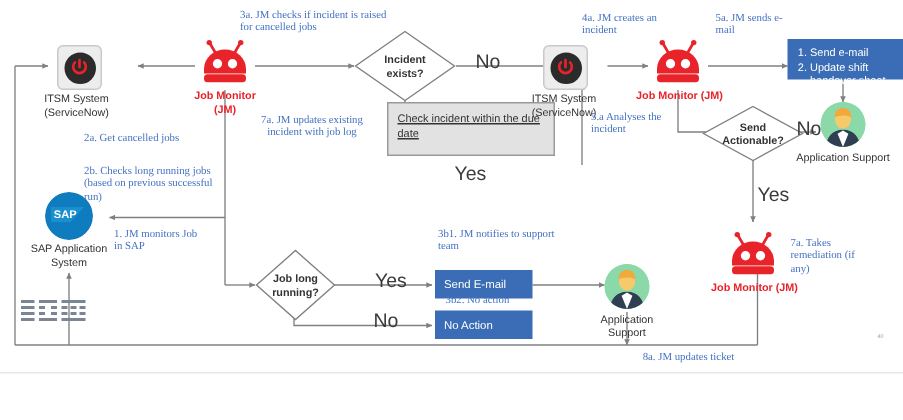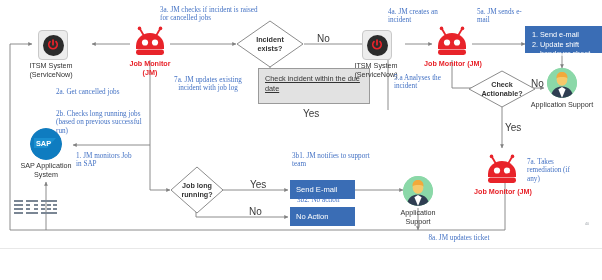--- a/index.html
+++ b/index.html
@@ -7,21 +7,21 @@
     font-family:"Liberation Sans", sans-serif;
     width:602px;height:280px;overflow:hidden;position:relative;
     color:#404040;
   }
   #canvas{position:absolute;left:0;top:0;width:602px;height:280px;}
   .lbl{position:absolute;line-height:1.18;}
 
   
   .ann{color:#4472C4;font-size:7.2px;font-family:Liberation Serif, serif;}
   
-  .edge-lbl{color:#3a3a3a;font-size:10px;}
+  .edge-lbl{color:#3a3a3a;font-size:13px;}
   
   .cap{color:#333333;font-size:7.2px;text-align:center;line-height:1.2;}
   
   .cap-red{color:#E8232A;font-size:7.2px;text-align:center;line-height:1.2;font-weight:600;}
 
   
   .diamond{position:absolute;}
   .diamond svg{display:block;}
   .diamond .dtxt{
     position:absolute;left:0;top:0;width:100%;height:100%;
@@ -213,21 +213,21 @@
     <li>Send e-mail</li>
     <li>Update shift handover sheet</li>
   </ol>
 </div>
 
 <div class="diamond" style="left:468px;top:70px;width:68px;height:38px;">
   <svg width="68" height="38" viewBox="0 0 68 38">
     <polygon points="34,1 67,19 34,37 1,19" fill="#ffffff" stroke="#7f7f7f" stroke-width="0.9"></polygon>
   </svg>
   <div class="dtxt">
-    <span>Check</span>
+    <span>Send</span>
     <span>Actionable?</span>
   </div>
 </div>
 
 <div class="person" style="left:547px;top:68px;">
   <svg width="30" height="30" viewBox="0 0 30 30">
     <circle cx="15" cy="15" r="15" fill="#8BD8A8"></circle>
     <path d="M15 18.5 C7.5 18.5 4 24 3.6 30 L26.4 30 C26 24 22.5 18.5 15 18.5 Z" fill="#2F3E52"></path>
     <path d="M15 19 L11.4 21.2 L15 30 L18.6 21.2 Z" fill="#ffffff"></path>
     <ellipse cx="15" cy="11.6" rx="5.4" ry="6.2" fill="#F6C96B"></ellipse>

